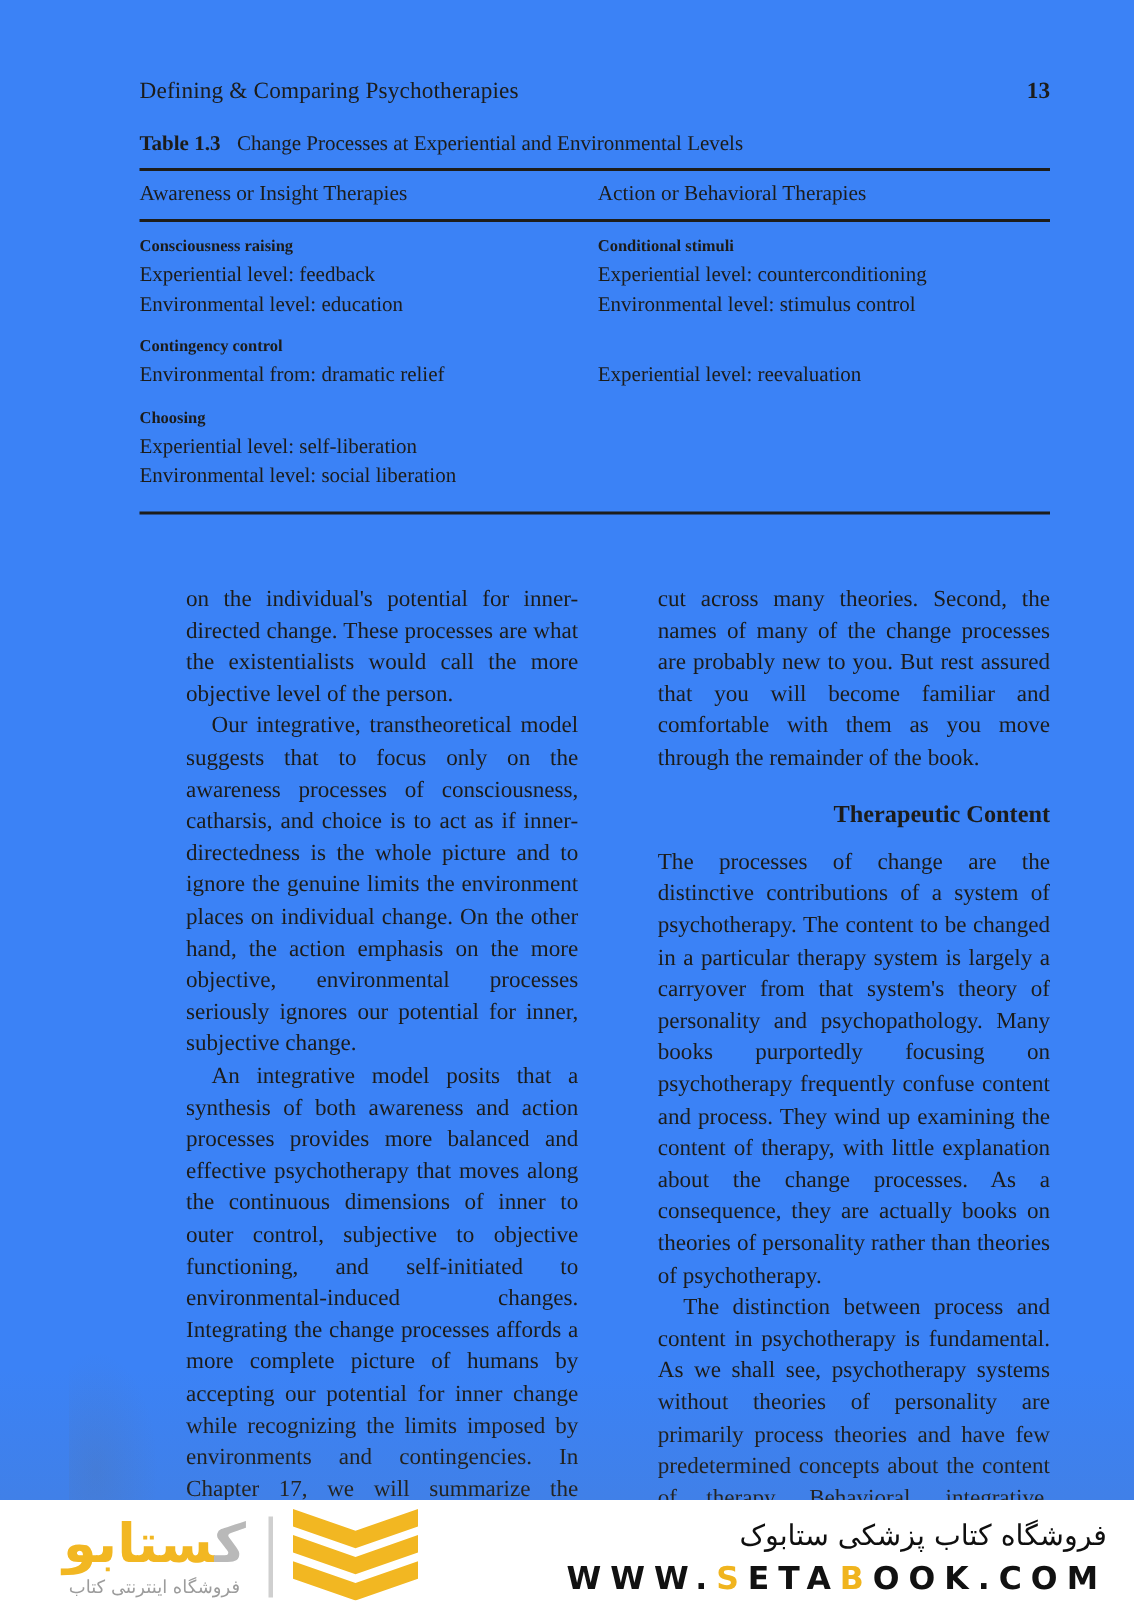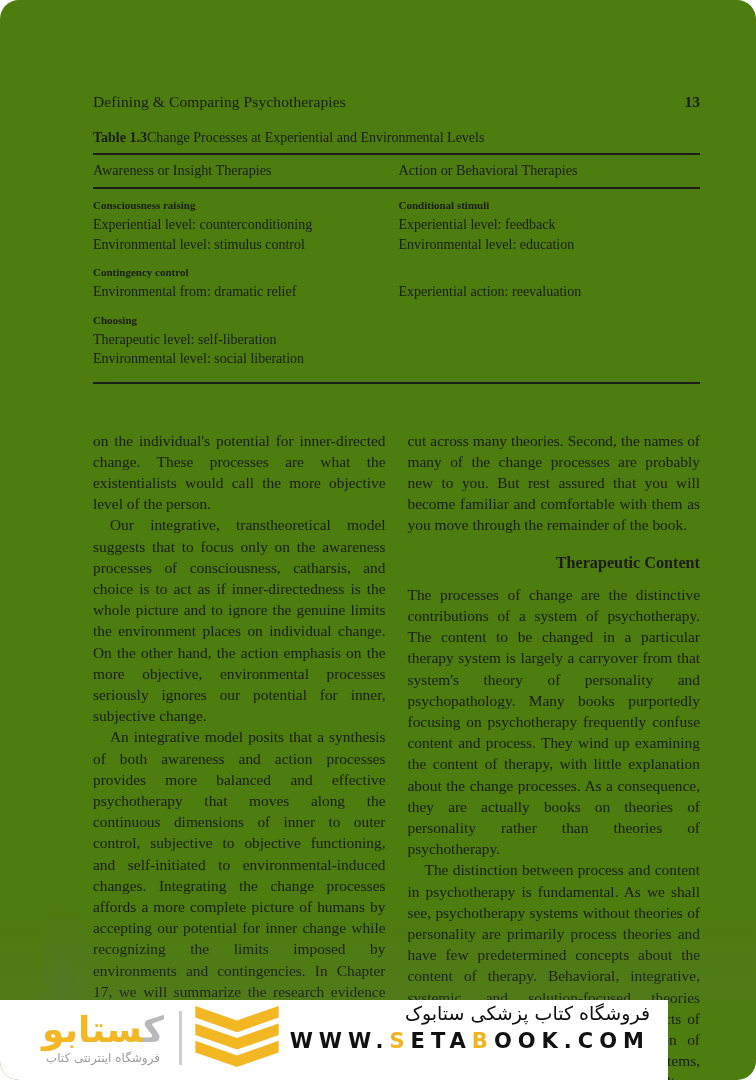--- a/index.html
+++ b/index.html
@@ -1,68 +1,67 @@
 <!DOCTYPE html>
 <html lang="en"><head>
 <meta charset="utf-8">
 <style>
   * { margin: 0; padding: 0; box-sizing: border-box; }
   html, body { background: #ffffff; }
   .page {
     position: relative;
     width: 756px; height: 1080px;
-    background: #4d7c0f;
+    background: #3b82f6;
     overflow: hidden;
     font-family: "Liberation Serif", "DejaVu Serif", serif;
     color: #1c1c1a;
-    border-radius: 19px;
   }
   .content { padding: 52px 56px 0 93px; }
 
   
   .page-header { display: flex; justify-content: space-between; align-items: baseline; font-size: 15.5px; }
   .running-title { letter-spacing: 0.1px; }
-  .page-number { font-weight: bold; margin-top: 41px; }
+  .page-number { font-weight: bold; }
 
   
   .table-block { margin-top: 19px; font-size: 14px; }
   .table-caption { font-size: 14px; margin-bottom: 7px; }
-  .table-caption .cap-label { font-weight: bold; margin-right: 0; }
+  .table-caption .cap-label { font-weight: bold; margin-right: 11px; }
   .rule { height: 2px; background: #1d1d1b; }
   .cols { display: grid; grid-template-columns: 1fr 1fr; column-gap: 4px; }
   .table-header-row { padding: 7px 0 8px 0; font-size: 14.2px; }
   .tgroup-title { font-weight: bold; font-size: 11px; margin: 10px 0 4px 0; }
   .tgroup-lines div { line-height: 19.5px; }
   .tgroup { padding-bottom: 2px; }
   .table-bottom-rule { margin-top: 11px; }
 
   
   .body-columns { display: flex; gap: 22px; margin-top: 46px; }
   .body-col { flex: 1; font-size: 15.4px; line-height: 21.2px; text-align: justify; }
-  .body-col p { text-align: justify; }
+  .body-col p { text-align: justify; margin-left: 31px; }
   .body-col p.indent { text-indent: 17px; }
   .section-heading { font-weight: bold; text-align: right; font-size: 16.2px; margin: 17px 0 10px 0; }
 
   
   .scan-shade-bottom {
     position: absolute; left: 0; right: 0; top: 912px; height: 88px;
     background: linear-gradient(to bottom, rgba(110,110,108,0) 0%, rgba(110,110,108,0.10) 100%);
     pointer-events: none;
   }
   .scan-smudge-left {
     position: absolute; left: 46px; top: 900px; width: 60px; height: 100px;
     background: radial-gradient(ellipse at 30% 80%, rgba(100,100,100,0.14), rgba(100,100,100,0) 70%);
     pointer-events: none;
   }
 
   
   .page-footer {
-    position: absolute; left: 0; bottom: 0; width: 668px; height: 80px;
+    position: absolute; left: 0; bottom: 0; width: 756px; height: 80px;
     background: #ffffff;
-    display: flex; justify-content: space-between; 
+    display: flex; justify-content: space-between; align-items: center;
     padding: 2px 18px 6px 42px;
   }
   .logo-cluster { display: flex; align-items: center; }
   .wordmark-block { text-align: center; }
   .wordmark { font-family: "DejaVu Sans", sans-serif; font-weight: bold; font-size: 36px; line-height: 38px; direction: rtl; }
   .wordmark .wm-main { color: #f2b722; }
   .wordmark .wm-last { color: #b9b9b9; }
   .logo-tagline { font-family: "DejaVu Sans", sans-serif; font-size: 12px; color: #9c9c9c; direction: rtl; margin-top: 2px; }
   .logo-divider { width: 3px; height: 54px; background: #cfcfcf; margin: 0 13px 0 15px; }
   .store-block { text-align: right; }
@@ -94,48 +93,48 @@
       </div>
       <div class="rule"></div>
 
       <div class="cols">
         <div class="tgroup-title">Consciousness raising</div>
         <div class="tgroup-title">Conditional stimuli</div>
       </div>
 
       <div class="cols tgroup">
         <div class="tgroup-lines">
+          <div>Experiential level: feedback</div>
+          <div>Environmental level: education</div>
+        </div>
+        <div class="tgroup-lines">
           <div>Experiential level: counterconditioning</div>
           <div>Environmental level: stimulus control</div>
-        </div>
-        <div class="tgroup-lines">
-          <div>Experiential level: feedback</div>
-          <div>Environmental level: education</div>
         </div>
       </div>
 
       <div class="cols">
         <div class="tgroup-title">Contingency control</div>
       </div>
       <div class="cols tgroup">
         <div class="tgroup-lines">
           <div>Environmental from: dramatic relief</div>
         </div>
         <div class="tgroup-lines">
-          <div>Experiential action: reevaluation</div>
+          <div>Experiential level: reevaluation</div>
         </div>
       </div>
 
       <div class="cols">
         <div class="tgroup-title">Choosing</div>
         <div class="tgroup-title"></div>
       </div>
       <div class="cols tgroup">
         <div class="tgroup-lines">
-          <div>Therapeutic level: self-liberation</div>
+          <div>Experiential level: self-liberation</div>
           <div>Environmental level: social liberation</div>
         </div>
         <div class="tgroup-lines">
           <div></div>
           <div></div>
         </div>
       </div>
 
       <div class="rule table-bottom-rule"></div>
     </div>

